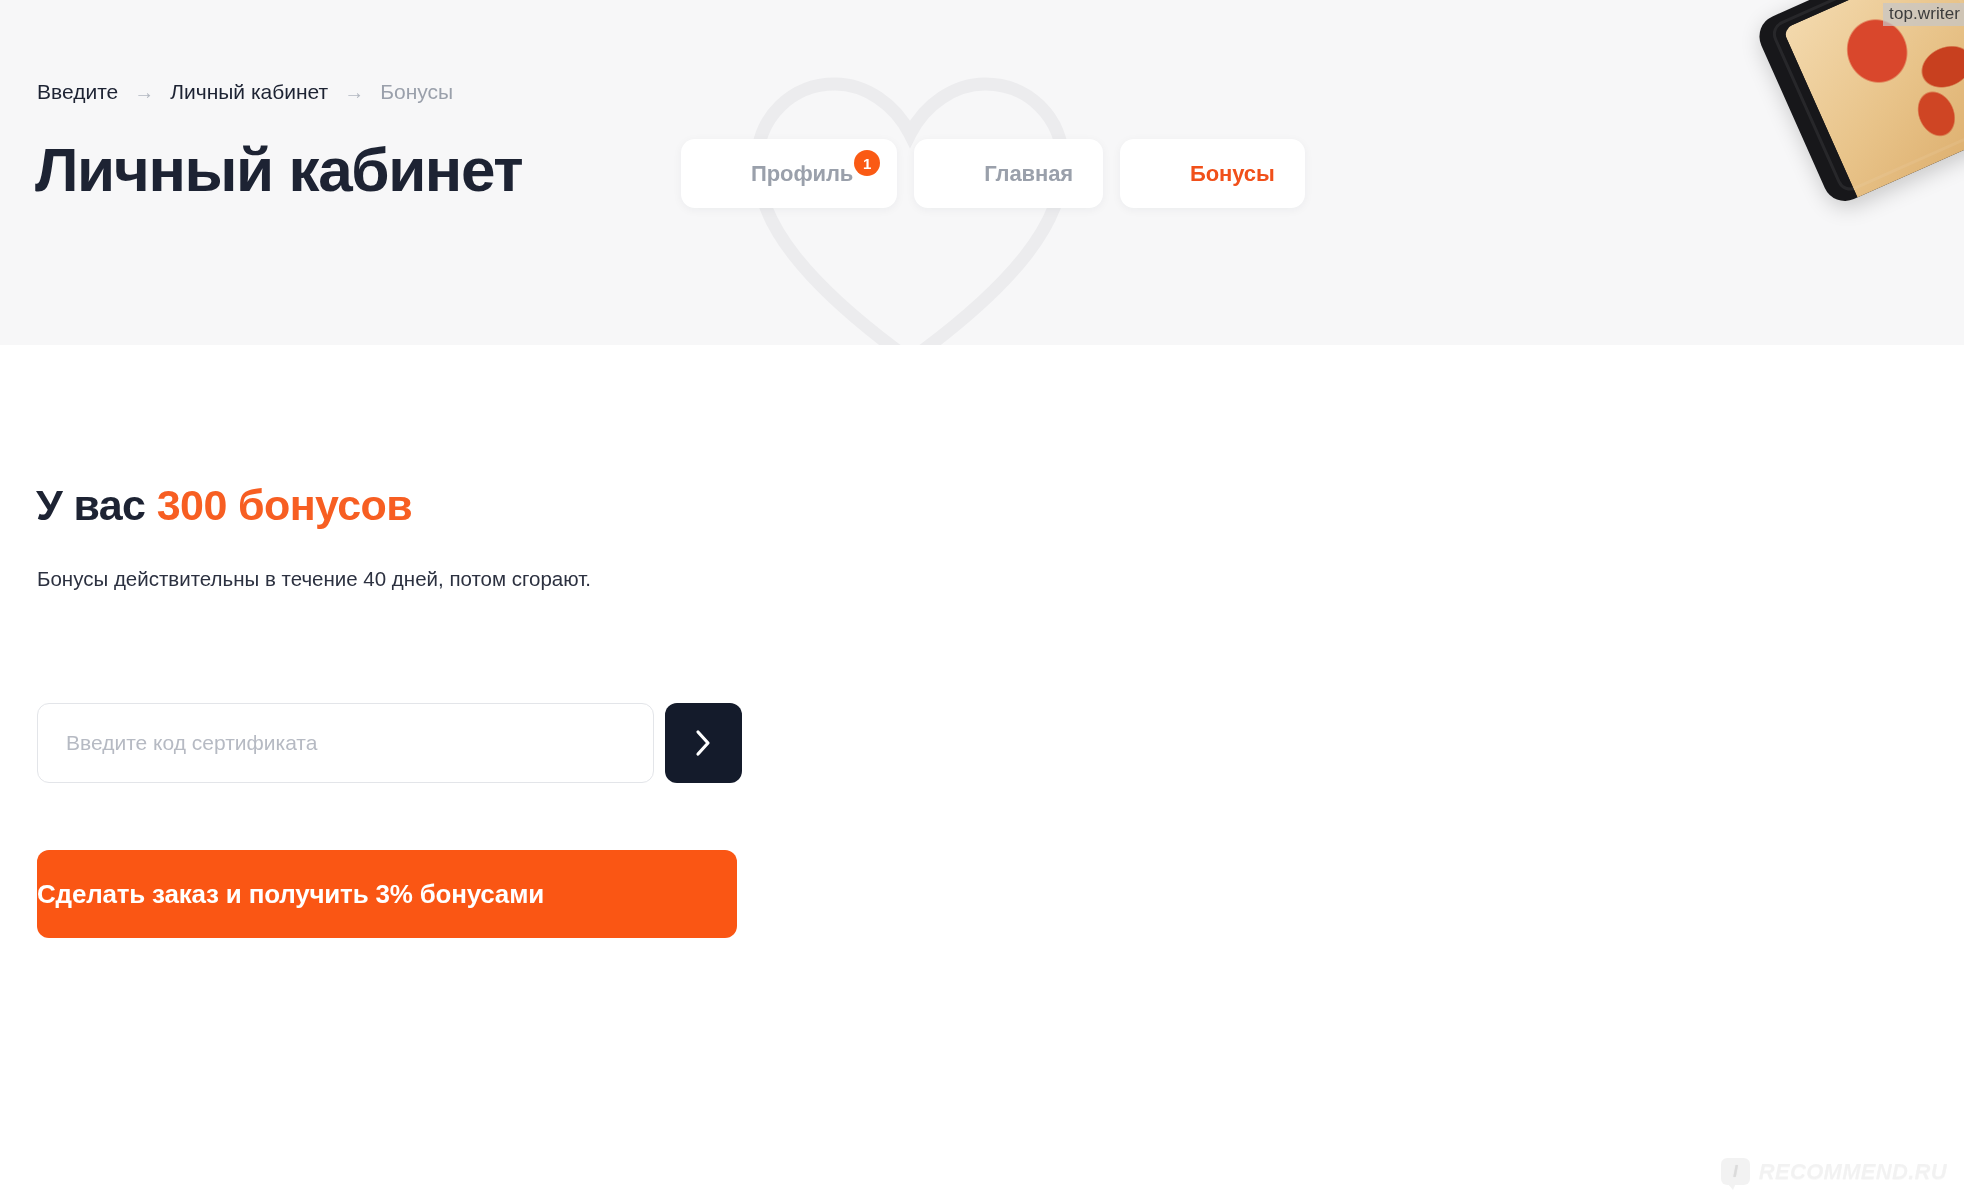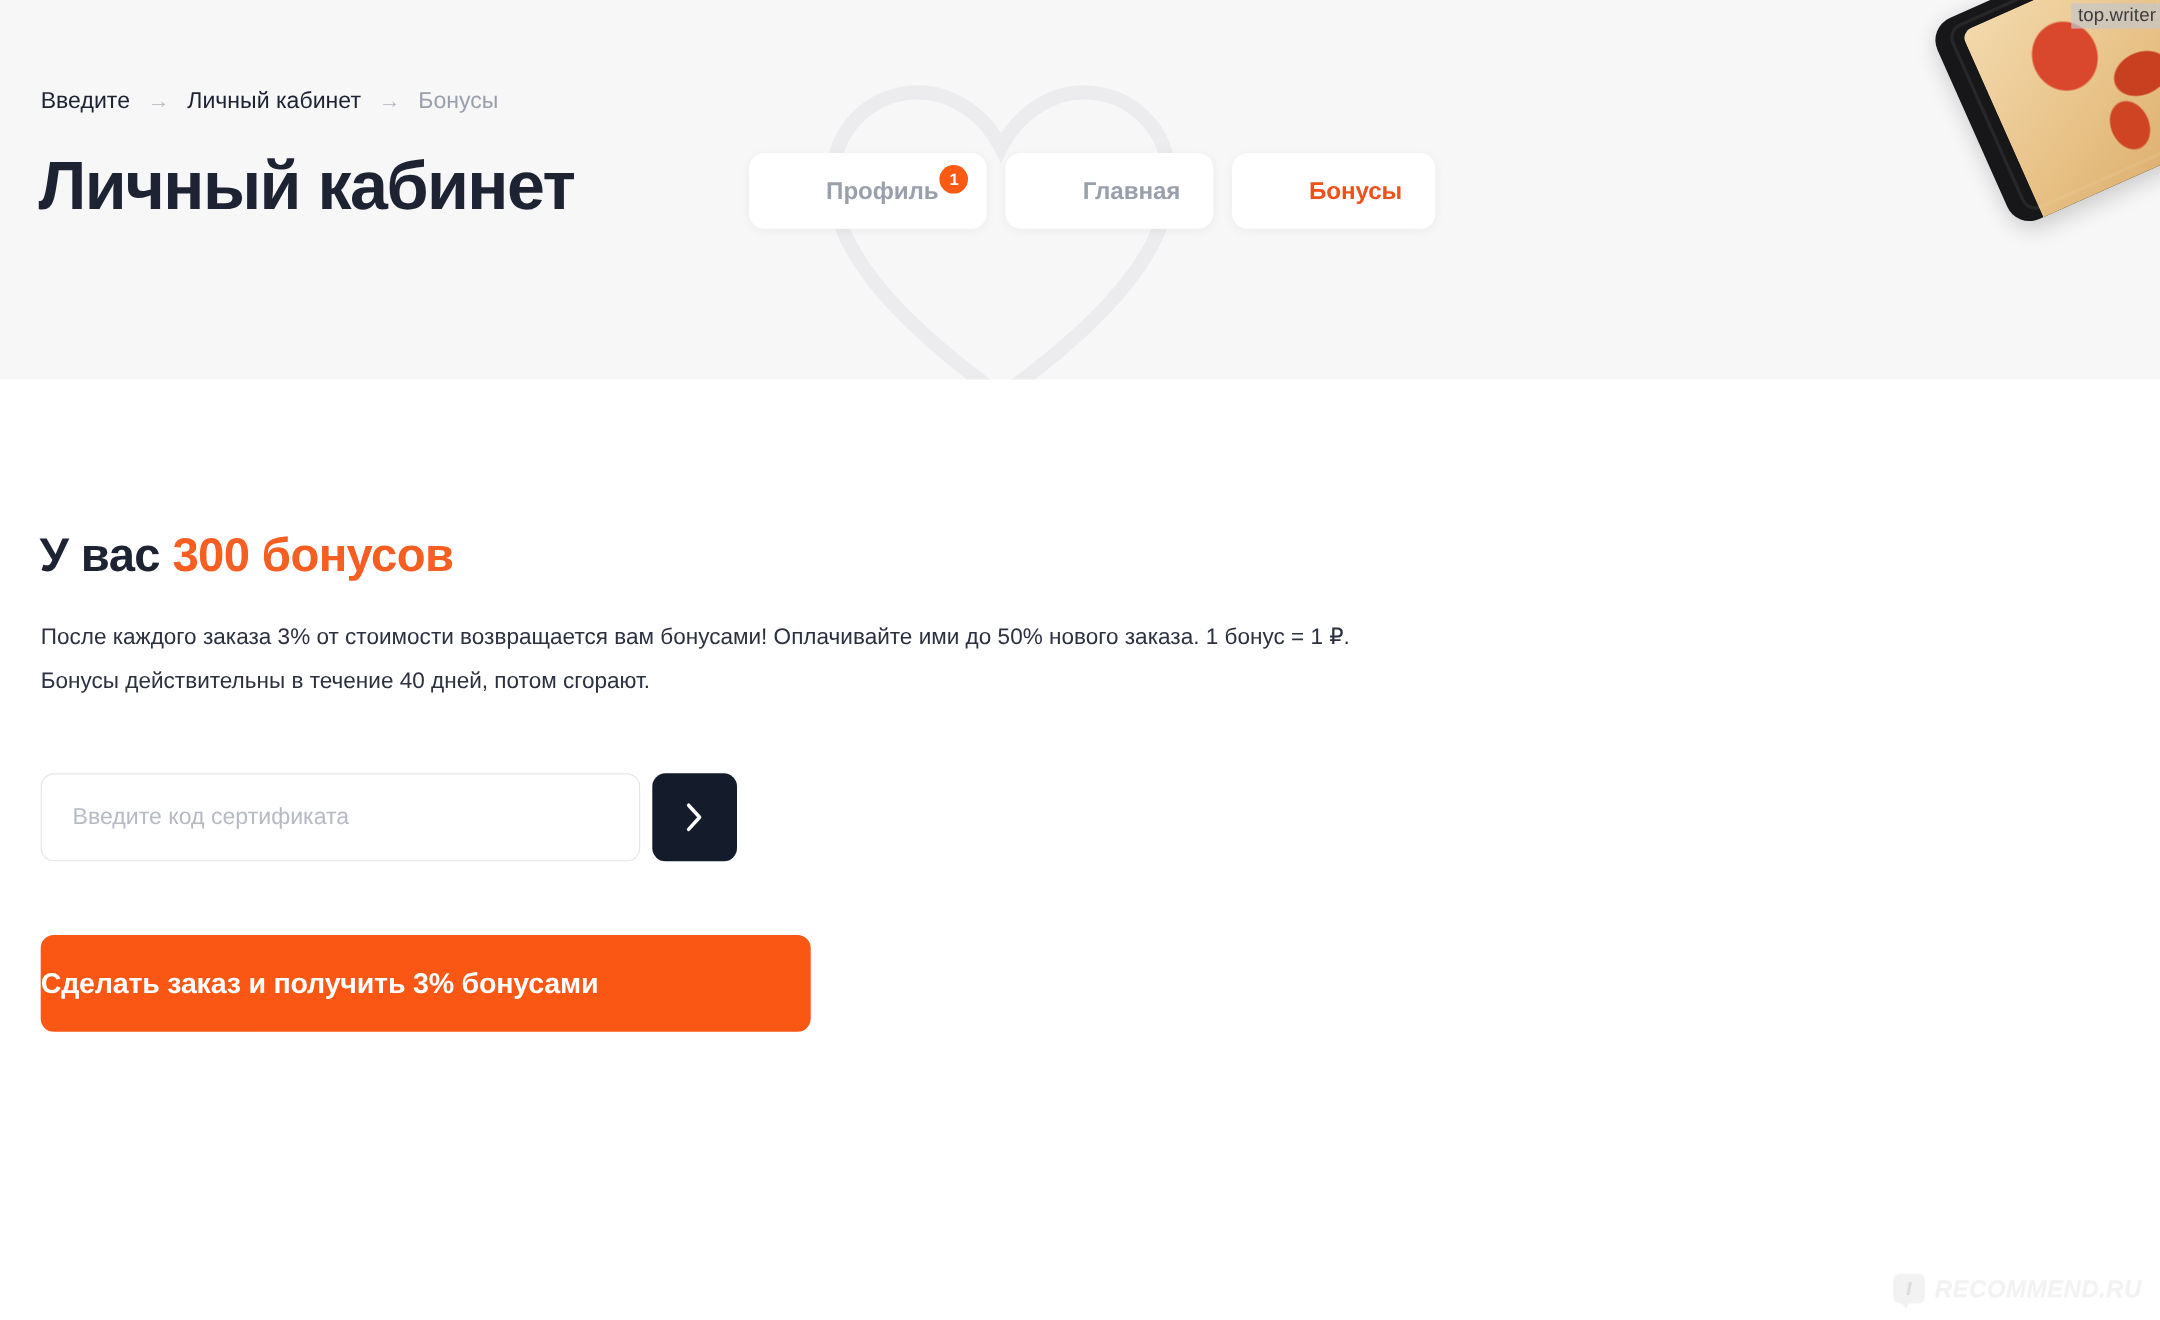--- a/index.html
+++ b/index.html
@@ -223,21 +223,21 @@
   
   .cert-row {
     position: absolute;
     left: 37px;
     top: 358px;
     display: flex;
     align-items: stretch;
     gap: 11px;
   }
   .cert-input {
-    width: 545px;
+    width: 617px;
     height: 80px;
     border: 1px solid #e3e5e9;
     border-radius: 12px;
     background: #ffffff;
     padding: 0 28px;
     font-family: inherit;
     font-size: 21px;
     color: #1d2333;
     outline: none;
   }
@@ -378,21 +378,20 @@
 
   </div>
 
   <div class="content">
 
     <h2 class="bonus-heading">
       <span>У вас </span><span class="accent">300 бонусов</span>
     </h2>
 
     <div class="bonus-desc">
-      <p>После каждого заказа 3% от стоимости возвращается вам бонусами! Оплачивайте ими до 50% нового заказа. 1 бонус = 1 ₽.</p>
       <p>Бонусы действительны в течение 40 дней, потом сгорают.</p>
     </div>
 
     <div class="cert-row">
       <input class="cert-input" type="text" placeholder="Введите код сертификата" style="">
       <button class="cert-submit">
         <span>
           <svg width="17" height="28" viewBox="0 0 17 28" xmlns="http://www.w3.org/2000/svg">
             <path d="M3 3 L13 14 L3 25" fill="none" stroke="#ffffff" stroke-width="3.2" stroke-linecap="round" stroke-linejoin="round"></path>
           </svg>

